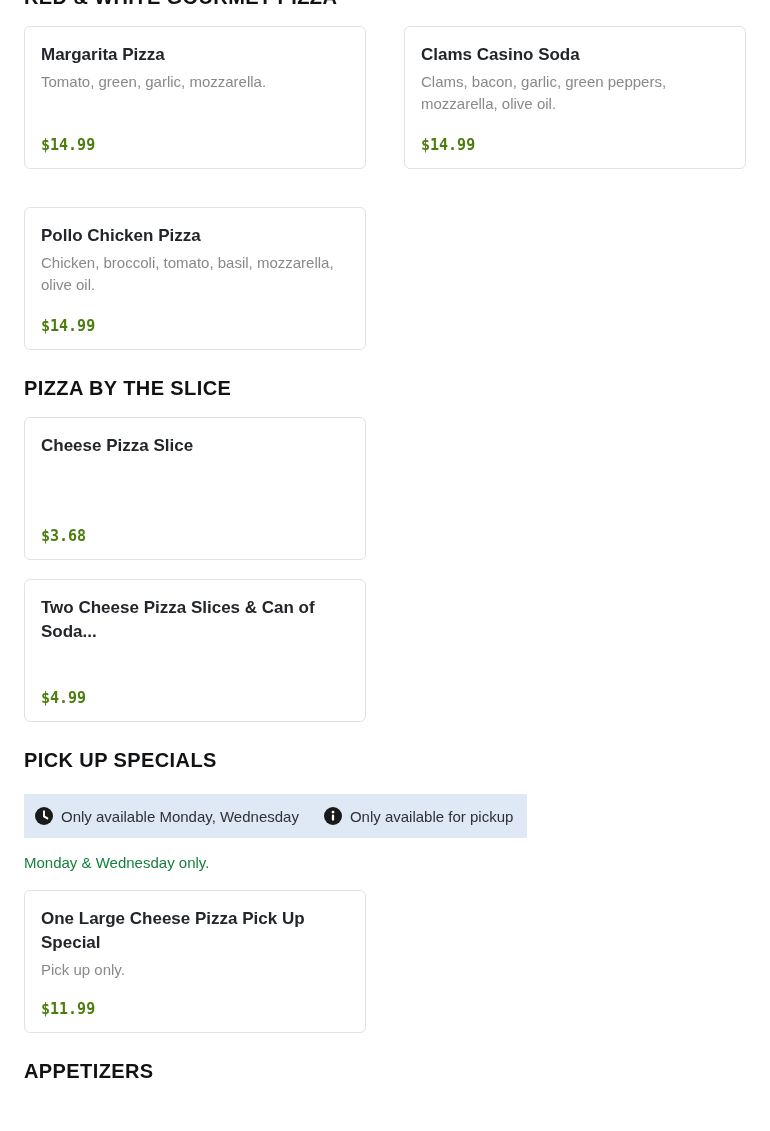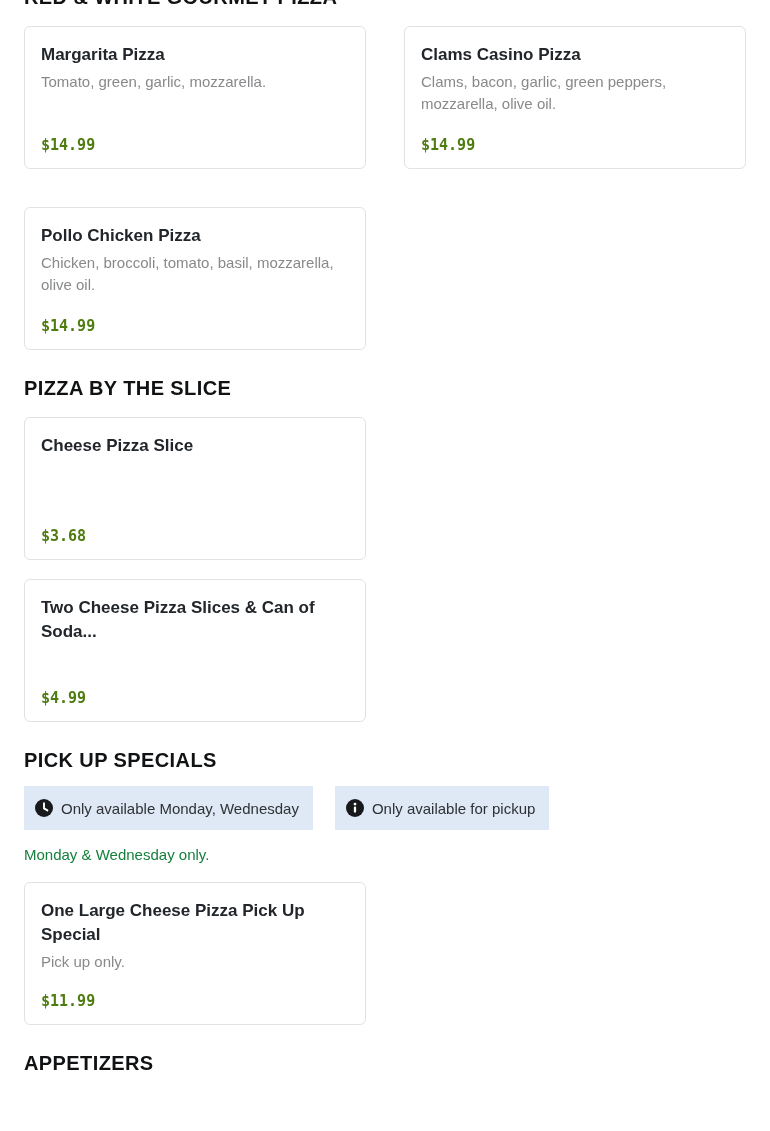--- a/index.html
+++ b/index.html
@@ -54,21 +54,21 @@
   .card-price {
     position: absolute;
     left: 16px;
     bottom: 14px;
     font-family: "DejaVu Sans Mono", monospace;
     font-size: 15px;
     font-weight: 700;
     color: #4d7c0f;
   }
 
-  .badges { display: flex; gap: 22px; margin-top: 16px; }
+  .badges { display: flex; gap: 0; margin-top: 24px; }
   .badge {
     display: inline-flex;
     align-items: center;
     height: 44px;
     background: #dfe8f5;
     padding: 0 14px 0 11px;
     font-size: 15px;
     color: #2e3235;
     white-space: nowrap;
   }
@@ -91,21 +91,21 @@
 
   <h2 class="section-heading heading-cut">RED &amp; WHITE GOURMET PIZZA</h2>
 
   <div class="cards">
     <div class="card">
       <div class="card-name">Margarita Pizza</div>
       <div class="card-desc">Tomato, green, garlic, mozzarella.</div>
       <div class="card-price">$14.99</div>
     </div>
     <div class="card">
-      <div class="card-name">Clams Casino Pizza</div>
+      <div class="card-name">Clams Casino Soda</div>
       <div class="card-desc">Clams, bacon, garlic, green peppers, mozzarella, olive oil.</div>
       <div class="card-price">$14.99</div>
     </div>
     <div class="card">
       <div class="card-name">Pollo Chicken Pizza</div>
       <div class="card-desc">Chicken, broccoli, tomato, basil, mozzarella, olive oil.</div>
       <div class="card-price">$14.99</div>
     </div>
   </div>
 

